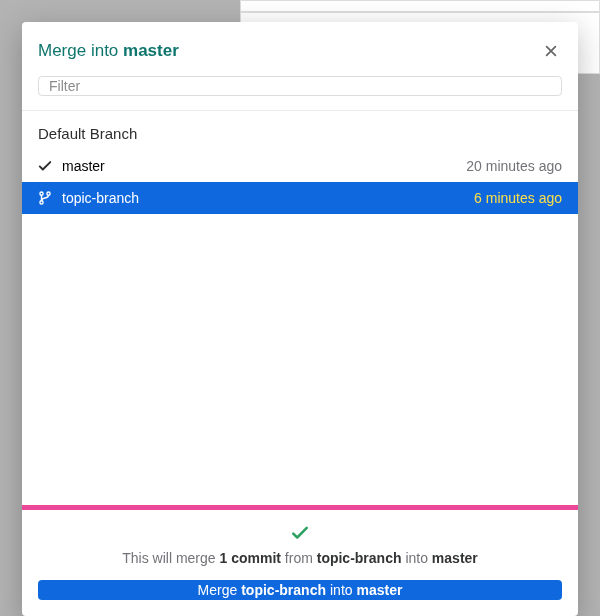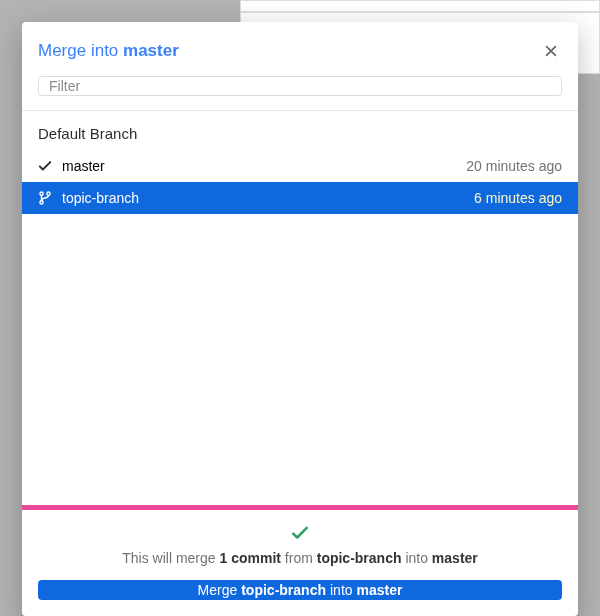--- a/index.html
+++ b/index.html
@@ -36,21 +36,21 @@
       flex-direction: column;
     }
     .modal-header {
       display: flex;
       align-items: center;
       justify-content: space-between;
       padding: 14px 16px 10px 16px;
     }
     .modal-title {
       font-size: 17px;
-      color: #3b82f6;
+      color: #0f766e;
       font-weight: 400;
     }
     .modal-title strong { font-weight: 700; }
     .close-btn {
       background: none; border: none; cursor: pointer;
       color: #666; font-size: 22px; line-height: 1;
       padding: 4px;
     }
     .filter-wrap { padding: 0 16px 14px 16px; }
     .filter-input {
@@ -76,21 +76,21 @@
       display: flex;
       align-items: center;
       padding: 8px 16px;
       font-size: 14px;
       cursor: pointer;
     }
     .list-item.selected {
       background: #1068de;
       color: #fff;
     }
-    .list-item.selected .time { color: #fef9c3; }
+    .list-item.selected .time { color: #fde047; }
     .item-icon {
       width: 20px; display: flex; align-items: center; justify-content: flex-start;
       margin-right: 4px;
     }
     .item-label { flex: 1; }
     .time { color: #737278; font-size: 14px; }
     .checkmark-svg { width: 14px; height: 14px; }
     .branch-svg { width: 14px; height: 16px; }
     .footer {
       border-top: 5px solid #ec4899;

